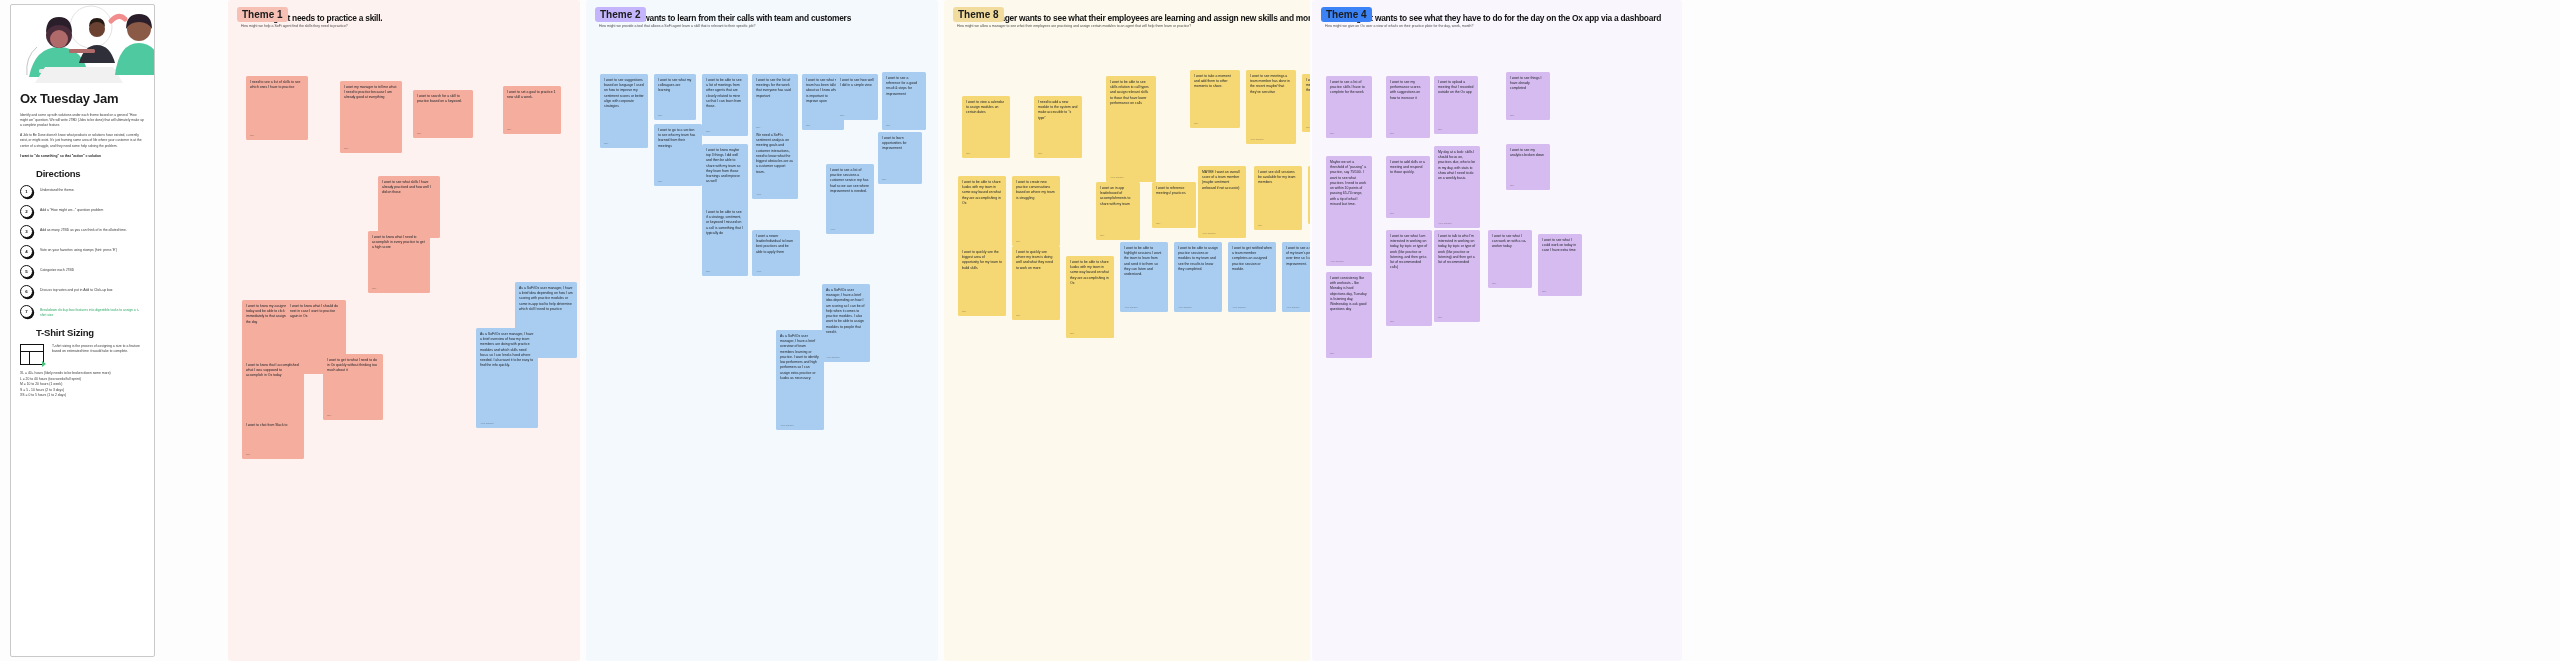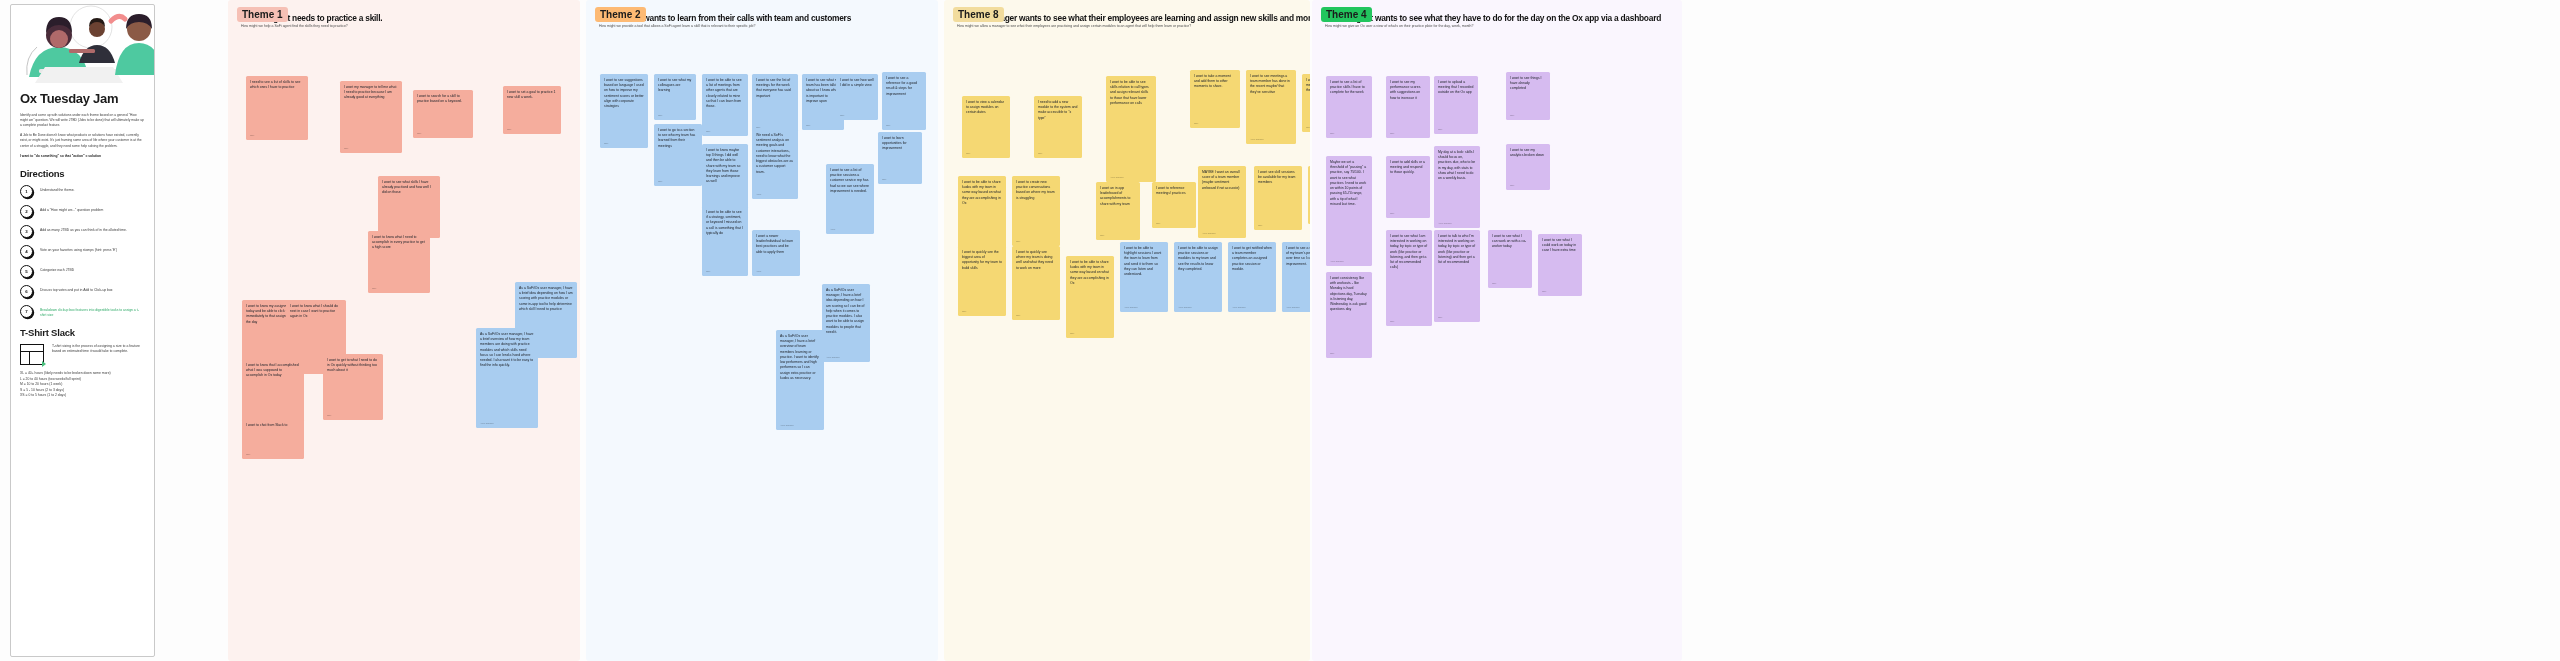--- a/index.html
+++ b/index.html
@@ -41,21 +41,21 @@
     font-size: 13px; font-weight: 700; color: #1b1b1b;
     letter-spacing: -0.3px; margin: 4px 0 7px 0;
   }
   .instr-p {
     font-size: 3.3px; line-height: 1.55; color: #3b3b3b;
     margin-bottom: 5px;
   }
   .instr-p.bold { font-weight: 700; color: #1b1b1b; }
   .sec-head {
     font-size: 9.5px; font-weight: 700; color: #1b1b1b;
-    margin: 9px 0 6px 0; letter-spacing: -0.2px;
+    margin: 9px 0 6px 16px; letter-spacing: -0.2px;
   }
   .steps { list-style: none; }
   .step {
     display: flex; align-items: flex-start; gap: 7px;
     margin-bottom: 7px; min-height: 13px;
   }
   .step-num {
     flex: 0 0 auto;
     width: 13px; height: 13px; border-radius: 50%;
     border: 1.1px solid #111;
@@ -188,21 +188,21 @@
           <li class="step">
             <span class="step-num">6</span>
             <span class="step-txt">Discuss top votes and put in Add to Click-up box</span>
           </li>
           <li class="step">
             <span class="step-num">7</span>
             <span class="step-txt green">Breakdown clickup box features into digestible tasks to assign a t-shirt size</span>
           </li>
         </ul>
 
-      <div class="sec-head">T-Shirt Slack</div>
+      <div class="sec-head">T-Shirt Sizing</div>
       <div class="tshirt-row">
         <div class="tshirt-icon">
           <span class="fr"></span>
             <span class="hline"></span>
             <span class="vline"></span>
             <span class="arrow"></span>
         </div>
         <div class="tshirt-txt">T-shirt sizing is the process of assigning a size to a feature based on estimated time it would take to complete.</div>
       </div>
       <div class="size-list" id="size-list">
@@ -233,21 +233,21 @@
           <div class="note" style="left: 95px; top: 354px; width: 60px; height: 66px; background: rgb(245, 173, 157);"><span>I want to get to what I need to do in Ox quickly without thinking too much about it</span><span class="author">Rizz</span></div>
           <div class="note" style="left: 14px; top: 419px; width: 62px; height: 40px; background: rgb(245, 173, 157);"><span>I want to chat from Slack to</span><span class="author">Rizz</span></div>
           <div class="note" style="left: 287px; top: 282px; width: 62px; height: 76px; background: rgb(169, 205, 240);"><span>As a SoFi/Ox user manager, I have a brief idea depending on how I am scoring with practice modules or some in-app tool to help determine which skill I need to practice</span><span class="author">Ahou Cardina</span></div>
           <div class="note" style="left: 248px; top: 328px; width: 62px; height: 100px; background: rgb(169, 205, 240);"><span>As a SoFi/Ox user manager, I have a brief overview of how my team members are doing with practice modules and which skills need focus so I can lend a hand where needed. I also want it to be easy to find the info quickly.</span><span class="author">Ahou Cardina</span></div>
         </div>
       </div>
       <div class="theme" style="left: 586px; width: 352px; background: rgb(244, 249, 254);">
         <div class="theme-inner">
           <div class="theme-title">An Ox user wants to learn from their calls with team and customers</div>
           <div class="theme-sub">How might we provide a tool that allows a SoFi agent learn a skill that is relevant to their specific job?</div>
-          <div class="theme-badge" style="background: #fdba74;">Theme 2</div>
+          <div class="theme-badge" style="background: #c4b5fd;">Theme 2</div>
           <div class="note" style="left: 14px; top: 74px; width: 48px; height: 74px; background: rgb(169, 205, 240);"><span>I want to see suggestions based on language I used on how to improve my sentiment scores or better align with corporate strategies</span><span class="author">Rizz</span></div>
           <div class="note" style="left: 68px; top: 74px; width: 42px; height: 46px; background: rgb(169, 205, 240);"><span>I want to see what my colleagues are learning</span><span class="author">Rizz</span></div>
           <div class="note" style="left: 116px; top: 74px; width: 46px; height: 62px; background: rgb(169, 205, 240);"><span>I want to be able to see a list of meetings from other agents that are closely related to mine so that I can learn from those.</span><span class="author">Rizz</span></div>
           <div class="note" style="left: 166px; top: 74px; width: 46px; height: 58px; background: rgb(169, 205, 240);"><span>I want to see the list of meetings for the week that everyone has said important</span><span class="author">Rizz</span></div>
           <div class="note" style="left: 216px; top: 74px; width: 42px; height: 56px; background: rgb(169, 205, 240);"><span>I want to see what my team has been talking about so I know what is important to improve upon</span><span class="author">Rizz</span></div>
           <div class="note" style="left: 250px; top: 74px; width: 42px; height: 46px; background: rgb(169, 205, 240);"><span>I want to see how well I did in a simple view</span><span class="author">Rizz</span></div>
           <div class="note" style="left: 296px; top: 72px; width: 44px; height: 58px; background: rgb(169, 205, 240);"><span>I want to see a reference for a good result &amp; steps for improvement</span><span class="author">Rizz</span></div>
           <div class="note" style="left: 68px; top: 124px; width: 48px; height: 62px; background: rgb(169, 205, 240);"><span>I want to go to a section to see who my team has learned from their meetings</span><span class="author">Rizz</span></div>
           <div class="note" style="left: 166px; top: 129px; width: 46px; height: 70px; background: rgb(169, 205, 240);"><span>We need a SoFi's sentiment analysis on meeting goals and customer interactions, need to know what the biggest obstacles are as a customer support team.</span><span class="author">Ahou</span></div>
           <div class="note" style="left: 116px; top: 144px; width: 46px; height: 82px; background: rgb(169, 205, 240);"><span>I want to know maybe top 3 things I did well and then be able to share with my team so they learn from those learnings and improve as well</span><span class="author">Rizz</span></div>
@@ -283,21 +283,21 @@
           <div class="note" style="left: 176px; top: 242px; width: 48px; height: 70px; background: rgb(169, 205, 240);"><span>I want to be able to highlight sessions I want the team to learn from and send it to them so they can listen and understand.</span><span class="author">Ahou Cardina</span></div>
           <div class="note" style="left: 230px; top: 242px; width: 48px; height: 70px; background: rgb(169, 205, 240);"><span>I want to be able to assign practice sessions or modules to my team and see the results to know they completed.</span><span class="author">Ahou Cardina</span></div>
           <div class="note" style="left: 284px; top: 242px; width: 48px; height: 70px; background: rgb(169, 205, 240);"><span>I want to get notified when a team member completes an assigned practice session or module.</span><span class="author">Ahou Cardina</span></div>
           <div class="note" style="left: 338px; top: 242px; width: 48px; height: 70px; background: rgb(169, 205, 240);"><span>I want to see a summary of my team's performance over time so I can track improvement.</span><span class="author">Ahou Cardina</span></div>
         </div>
       </div>
       <div class="theme" style="left: 1312px; width: 370px; background: rgb(250, 246, 254);">
         <div class="theme-inner">
           <div class="theme-title">A SoFi agent wants to see what they have to do for the day on the Ox app via a dashboard</div>
           <div class="theme-sub">How might we give an Ox user a view of what's on their practice plate for the day, week, month?</div>
-          <div class="theme-badge" style="background: #22c55e;">Theme 4</div>
+          <div class="theme-badge" style="background: #3b82f6;">Theme 4</div>
           <div class="note" style="left: 14px; top: 76px; width: 46px; height: 62px; background: rgb(214, 187, 240);"><span>I want to see a list of practice skills I have to complete for the week</span><span class="author">Rizz</span></div>
           <div class="note" style="left: 74px; top: 76px; width: 44px; height: 62px; background: rgb(214, 187, 240);"><span>I want to see my performance scores with suggestions on how to increase it</span><span class="author">Rizz</span></div>
           <div class="note" style="left: 122px; top: 76px; width: 44px; height: 58px; background: rgb(214, 187, 240);"><span>I want to upload a meeting that I recorded outside on the Ox app</span><span class="author">Rizz</span></div>
           <div class="note" style="left: 194px; top: 72px; width: 44px; height: 48px; background: rgb(214, 187, 240);"><span>I want to see things I have already completed</span><span class="author">Rizz</span></div>
           <div class="note" style="left: 14px; top: 156px; width: 46px; height: 110px; background: rgb(214, 187, 240);"><span>Maybe we set a threshold of "passing" a practice, say 75/100. I want to see what practices I need to work on within 10 points of passing 65-74 range, with a tip of what I missed last time.</span><span class="author">Ahou Cardina</span></div>
           <div class="note" style="left: 74px; top: 156px; width: 44px; height: 62px; background: rgb(214, 187, 240);"><span>I want to add skills or a meeting and respond to those quickly.</span><span class="author">Rizz</span></div>
           <div class="note" style="left: 122px; top: 146px; width: 46px; height: 82px; background: rgb(214, 187, 240);"><span>My day at a look: skills I should focus on, practices due, who to be in my day, with stats to show what I need to do on a weekly basis.</span><span class="author">Ahou Cardina</span></div>
           <div class="note" style="left: 194px; top: 144px; width: 44px; height: 46px; background: rgb(214, 187, 240);"><span>I want to see my analytics broken down</span><span class="author">Rizz</span></div>
           <div class="note" style="left: 14px; top: 272px; width: 46px; height: 86px; background: rgb(214, 187, 240);"><span>I want consistency like with workouts - like Monday is hard objections day, Tuesday is listening day, Wednesday is ask good questions day</span><span class="author">Rizz</span></div>
           <div class="note" style="left: 74px; top: 230px; width: 46px; height: 96px; background: rgb(214, 187, 240);"><span>I want to see what I am interested in working on today, by topic or type of work (like practice or listening, and then get a list of recommended calls)</span><span class="author">Rizz</span></div>

